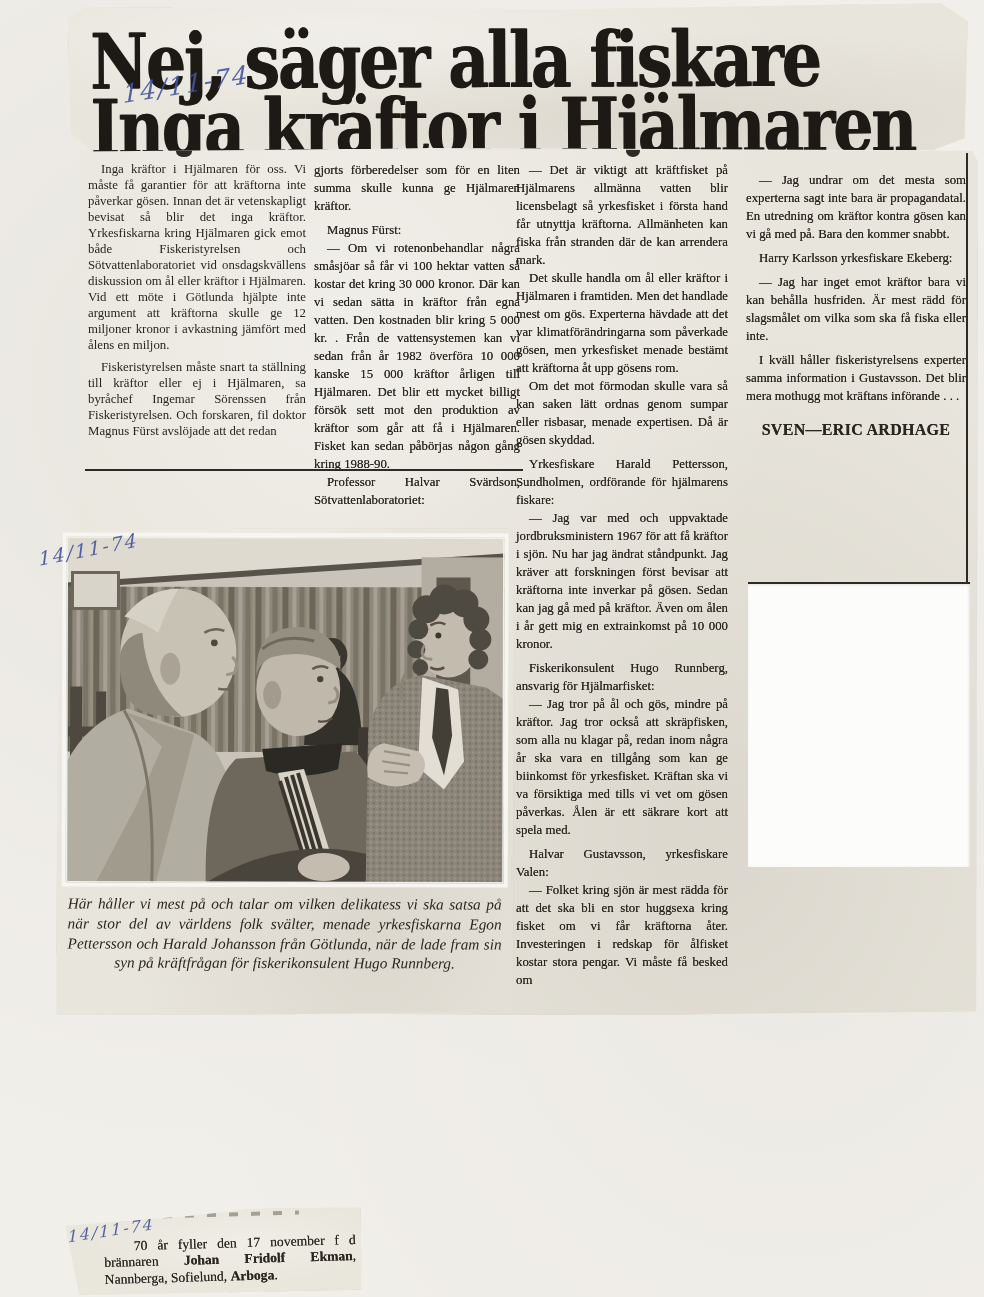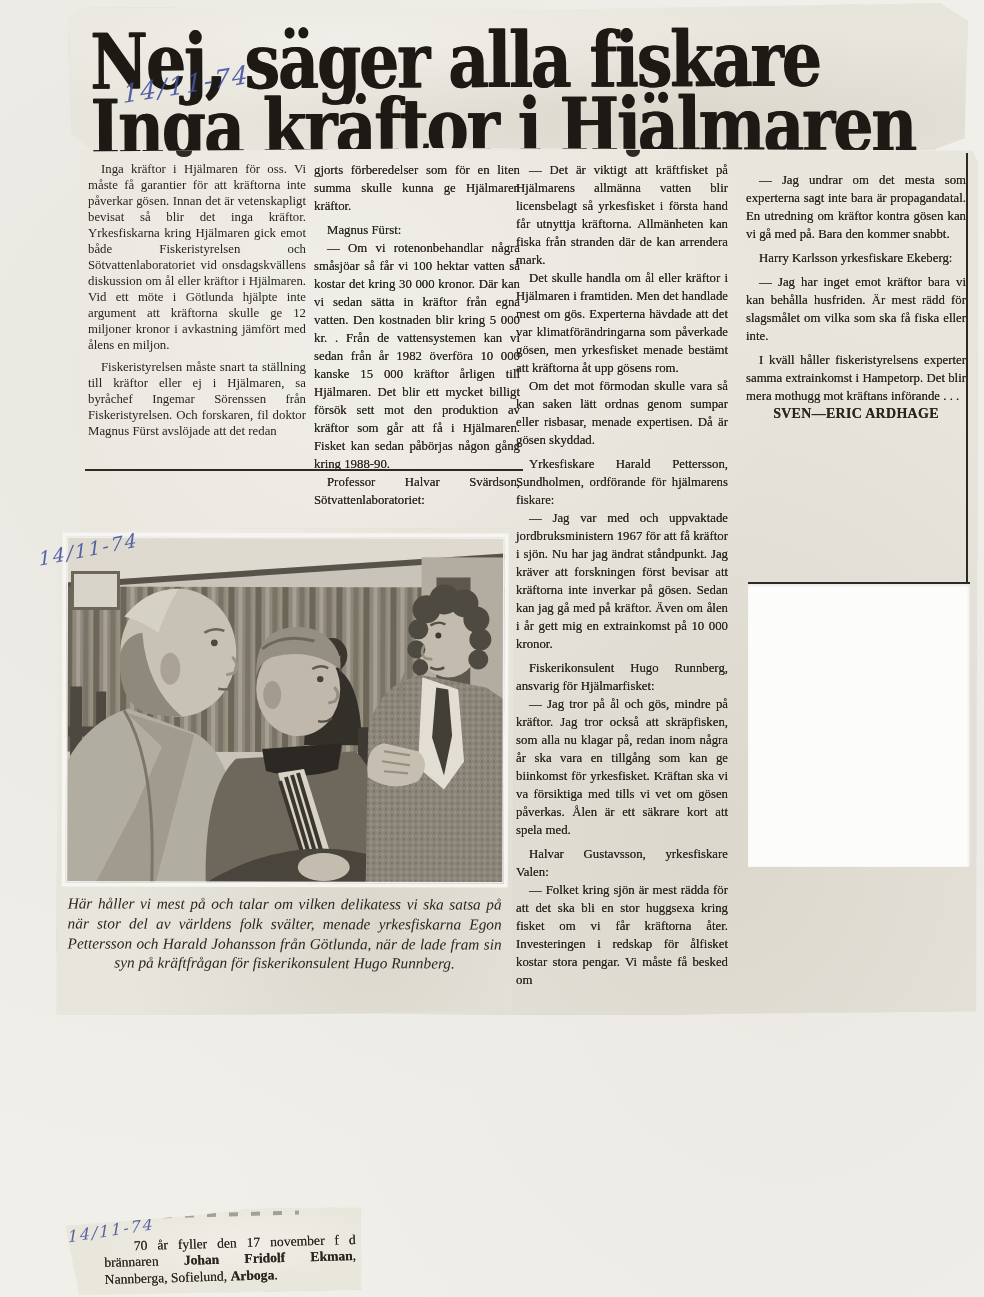--- a/index.html
+++ b/index.html
@@ -51,21 +51,21 @@
   }
   .col{position:absolute;font-size:12.8px;line-height:18px;}
   .col p{margin:0;text-indent:13px;text-align:justify;}
   .col p.noind{text-indent:0;}
   .col p.gap{margin-top:6px;}
   #col1{left:8px;top:12px;width:218px;font-weight:normal;line-height:16px;}
   #col2{left:234px;top:12px;width:206px;}
   #col3{left:436px;top:12px;width:212px;}
   #col4{left:666px;top:16px;width:220px;}
   #col2,#col3,#col4{text-shadow:0 0 .4px rgba(40,35,28,.8);}
-  #byline{margin-top:0;text-align:center;font-weight:bold;font-size:14px;letter-spacing:.3px;text-indent:0 !important;}
+  #byline{margin-top:16px;text-align:center;font-weight:bold;font-size:16px;letter-spacing:.3px;text-indent:0 !important;}
   #hrule-cols{position:absolute;left:5px;top:320px;width:438px;height:2px;background:#2d2a25;}
   #vrule-right{position:absolute;left:886px;top:4px;width:2px;height:430px;background:#2d2a25;}
   #blank-box{
     position:absolute;left:668px;top:433px;width:222px;height:283px;
     background:#fcfcfa;border-top:2px solid #2d2a25;
     box-shadow:-1px 1px 3px rgba(80,75,65,.15) inset;
   }
   .cut-artifact{position:absolute;background:#2e2a24;border-radius:50%;}
   #artifact1{left:96px;top:-3px;width:16px;height:11px;}
   #artifact2{left:546px;top:-4px;width:14px;height:12px;}
@@ -132,21 +132,21 @@
       <p class="gap">Fiskerikonsulent Hugo Runnberg, ansvarig för Hjälmarfisket:</p>
       <p>— Jag tror på ål och gös, mindre på kräftor. Jag tror också att skräpfisken, som alla nu klagar på, redan inom några år ska vara en tillgång som kan ge biinkomst för yrkesfisket. Kräftan ska vi va försiktiga med tills vi vet om gösen påverkas. Ålen är ett säkrare kort att spela med.</p>
       <p class="gap">Halvar Gustavsson, yrkesfiskare Valen:</p>
       <p>— Folket kring sjön är mest rädda för att det ska bli en stor huggsexa kring fisket om vi får kräftorna åter. Investeringen i redskap för ålfisket kostar stora pengar. Vi måste få besked om</p>
     </div>
   <div class="col" id="col4">
     <div>
         <p class="gap">— Jag undrar om det mesta som experterna sagt inte bara är propagandatal. En utredning om kräftor kontra gösen kan vi gå med på. Bara den kommer snabbt.</p>
         <p class="gap">Harry Karlsson yrkesfiskare Ekeberg:</p>
         <p class="gap">— Jag har inget emot kräftor bara vi kan behålla husfriden. Är mest rädd för slagsmålet om vilka som ska få fiska eller inte.</p>
-        <p class="gap">I kväll håller fiskeristyrelsens experter samma extrainkomst i Hampetorp. Det blir mera mothugg mot kräftans införande . . .</p>
+        <p class="gap">I kväll håller fiskeristyrelsens experter samma information i Gustavsson. Det blir mera mothugg mot kräftans införande . . .</p>
       </div>
     <p id="byline">SVEN—ERIC ARDHAGE</p>
   </div>
   <div id="hrule-cols"></div>
   <div id="vrule-right"></div>
   <div id="blank-box"></div>
 </div>
 
 <div class="clip" id="photo-clip">
   <div id="photo-frame">

